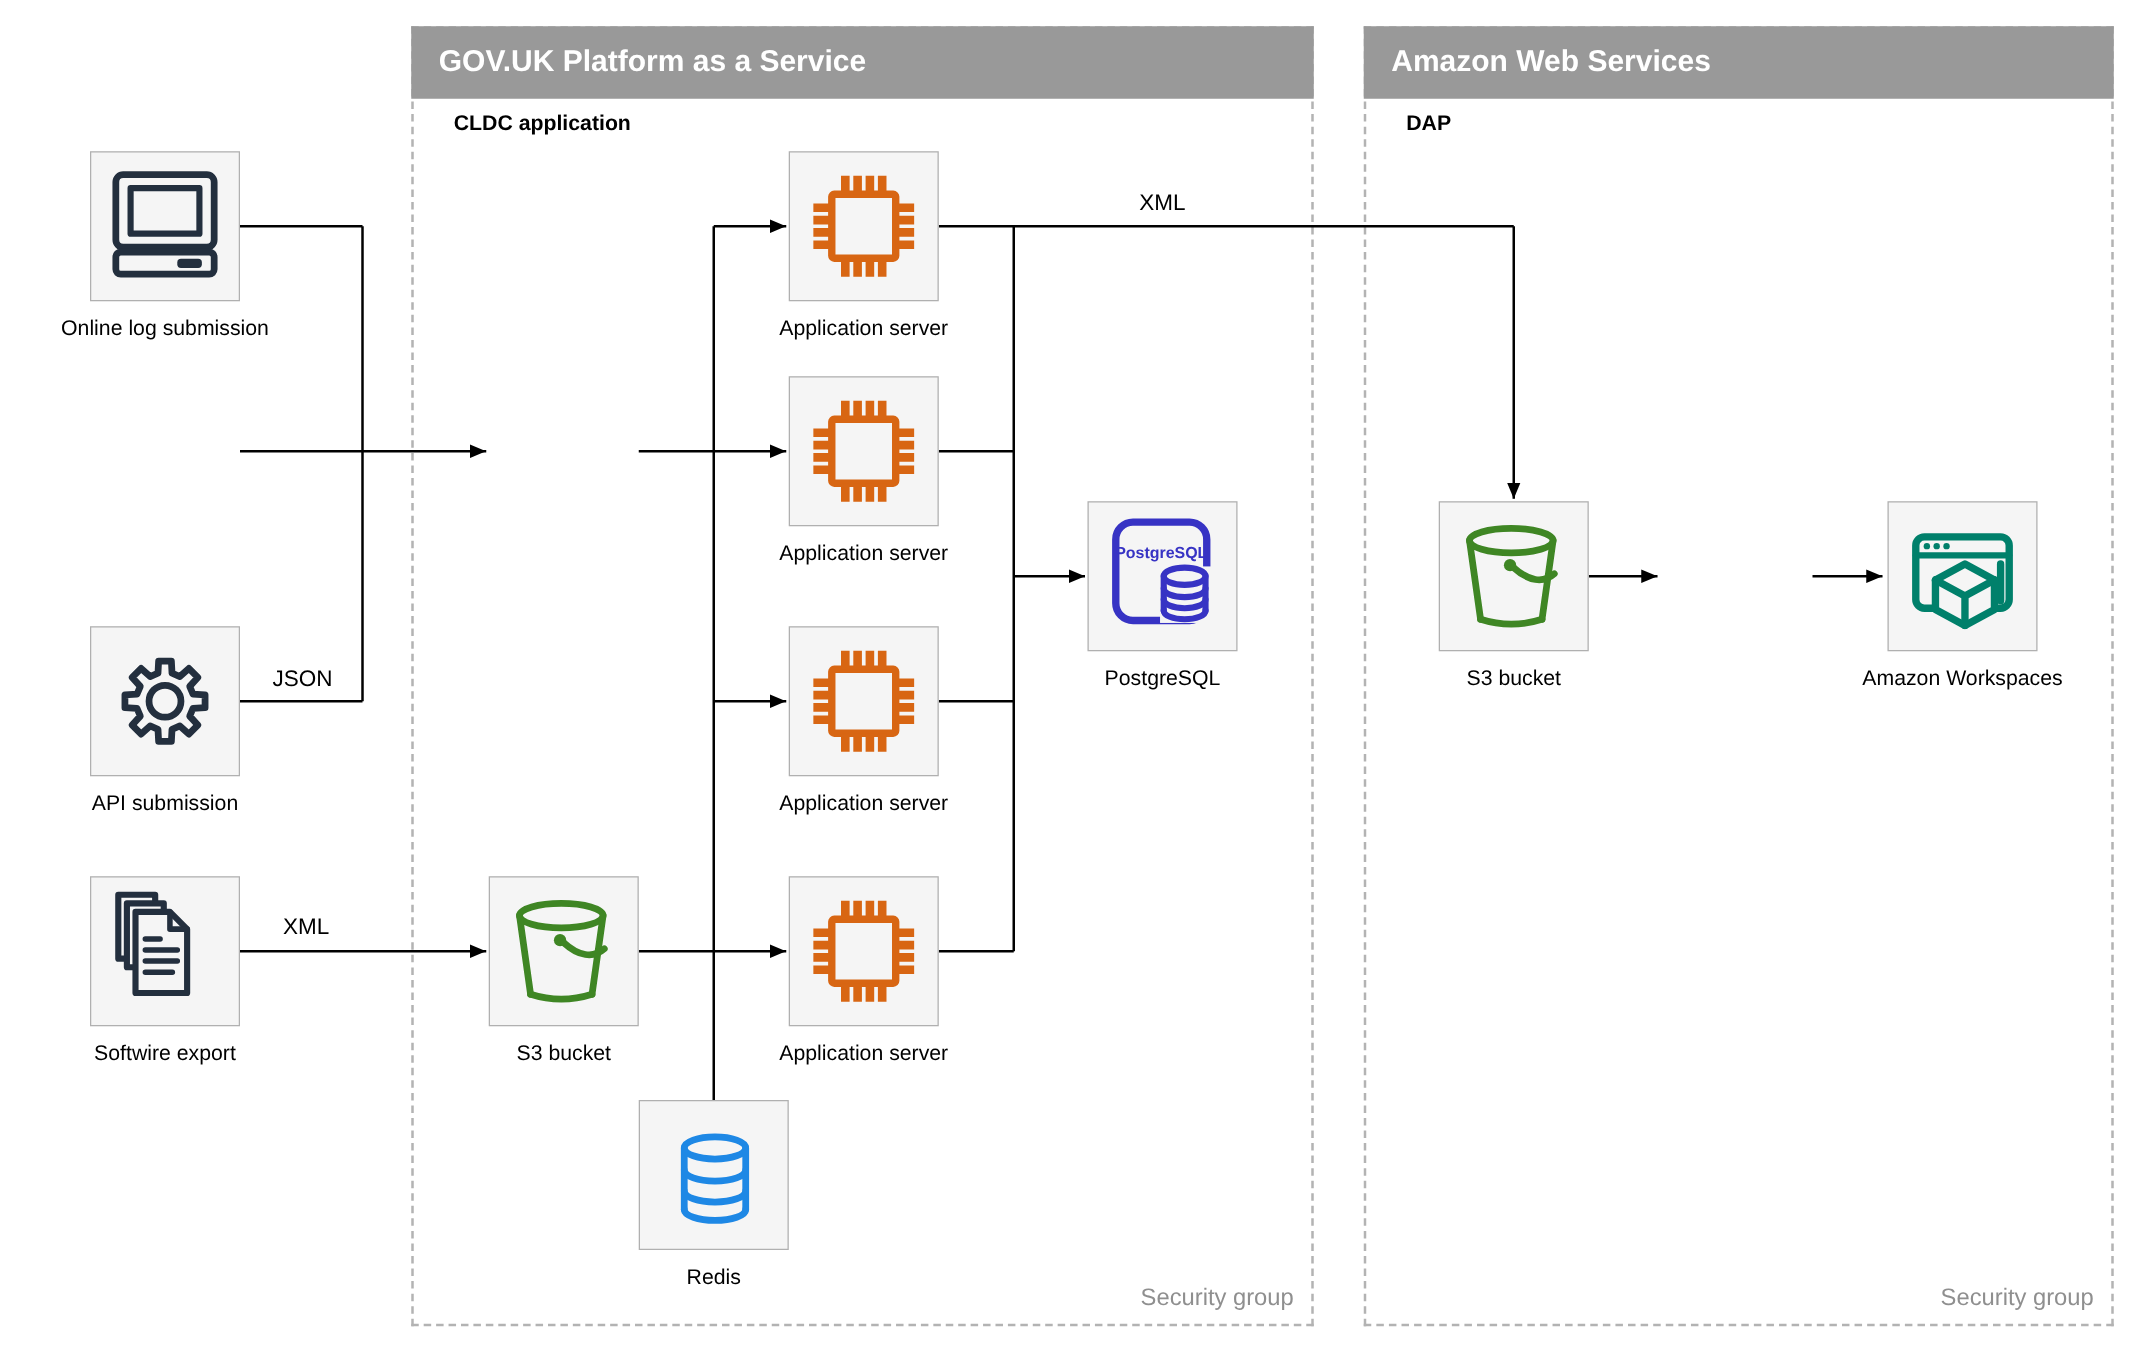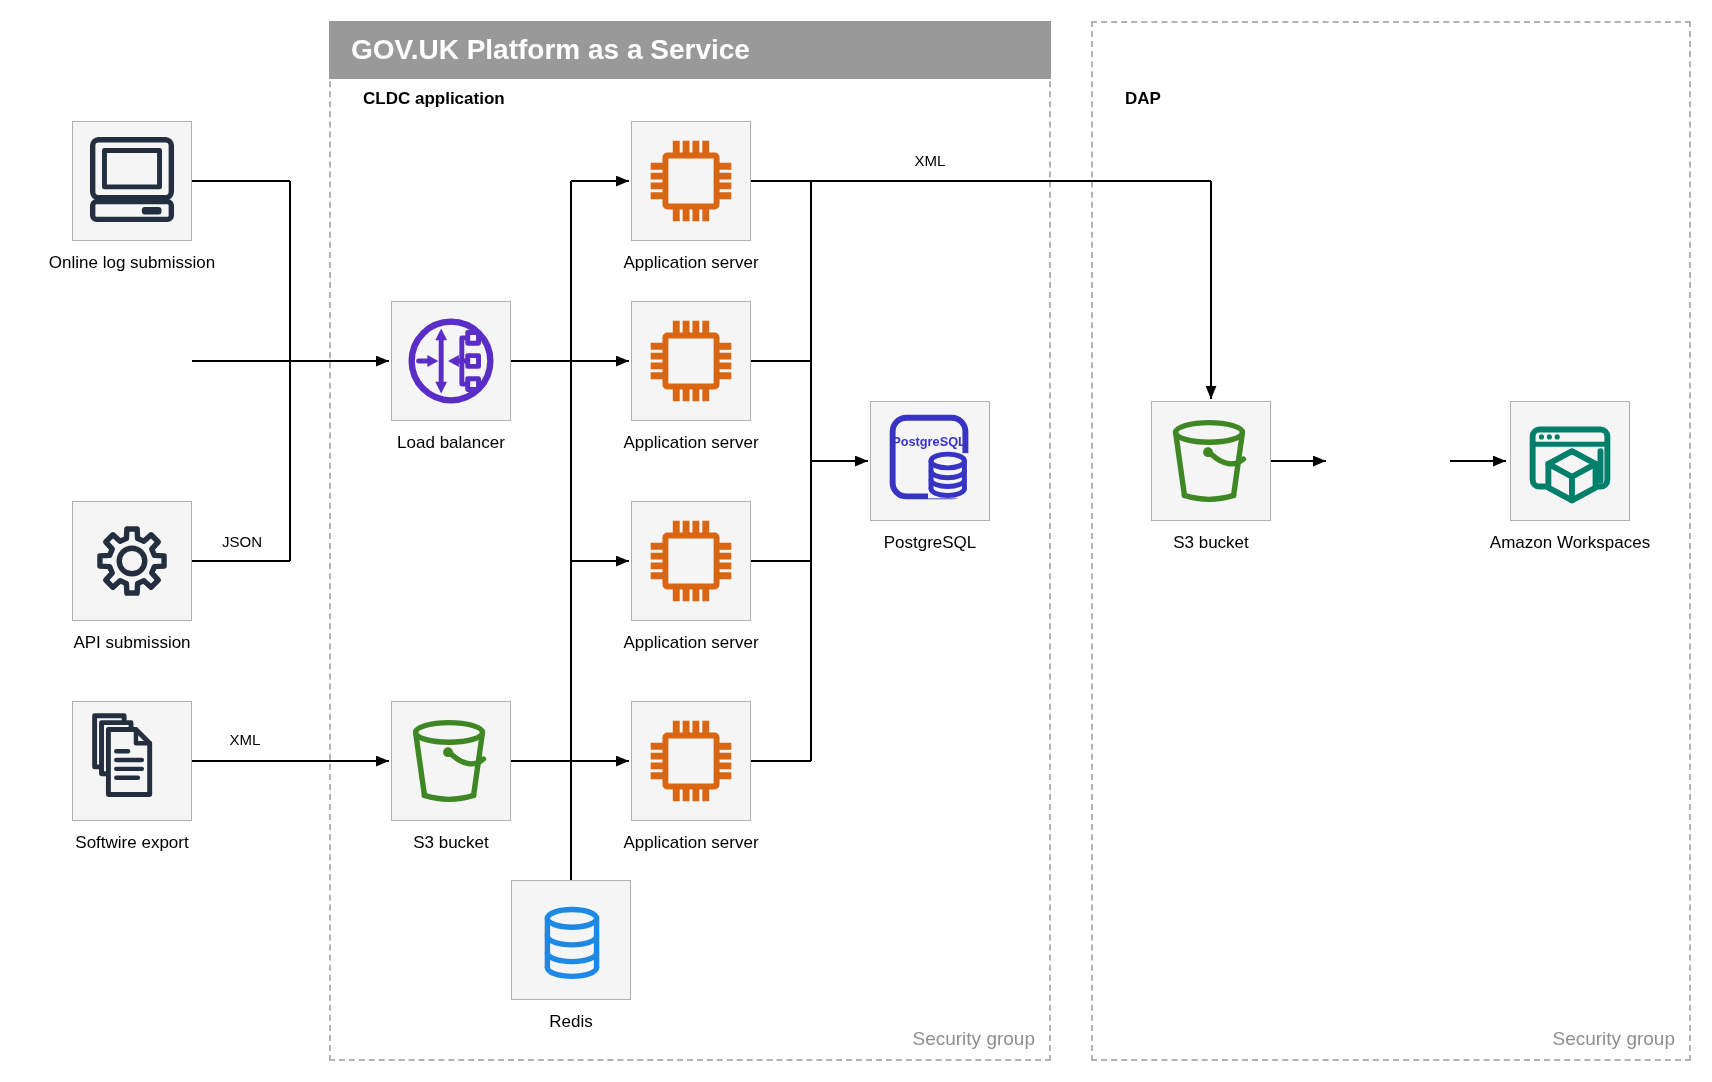--- a/index.html
+++ b/index.html
@@ -2,34 +2,34 @@
 <html style="--header-gray: #999999; --container-border: #b3b3b3; --node-fill: #f5f5f5; --node-border: #b0b0b0; --connector: #000000; --source-navy: #232f3e; --compute-orange: #d86613; --lb-purple: #5a2ec6; --bucket-green: #3f8624; --db-indigo: #3733c4; --redis-blue: #1e88e5; --workspaces-teal: #00806b; --muted-text: #8f8f8f;"><head>
 <meta charset="utf-8">
 <style>
   html,body { margin:0; padding:0; background:#ffffff; }
   body { font-family:"Liberation Sans", sans-serif; }
   .stage { position:relative; width:1712px; height:1082px; background:#ffffff; overflow:hidden; }
 
   
   .container { position:absolute; border:2px dashed var(--container-border); box-sizing:border-box; background:transparent; }
   .chead { position:absolute; top:-2px; left:-2px; right:-2px; height:58px; background:var(--header-gray);
-           color:#ffffff; font-weight:bold; font-size:28px; display:flex; align-items:center; padding-left:22px; }
+           color:#ffffff; font-weight:bold; font-size:24px; display:flex; align-items:center; padding-left:22px; }
   .csub  { position:absolute; top:66px; left:22px; font-size:17px; font-weight:bold; color:#000;margin-left:10px; }
   .cfoot { position:absolute; bottom:9px; right:14px; font-size:19px; color:var(--muted-text); }
 
   
   .wires { position:absolute; left:0; top:0; }
   .wire { stroke:var(--connector); stroke-width:2; fill:none; }
 
   
   .node  { position:absolute; width:104px; }
   .nbox  { width:120px; height:120px; box-sizing:border-box; background:var(--node-fill);
            border:1.5px solid var(--node-border); display:flex; align-items:center; justify-content:center; }
   .nlabel{ position:absolute; top:132px; left:-90px; width:300px; text-align:center; font-size:17px; color:#000; }
-  .elabel{ position:absolute; text-align:center; font-size:15px; color:#000; }
+  .elabel{ position:absolute; text-align:center; font-size:18px; color:#000; }
 
   .ic-navy   { color:var(--source-navy); }
   .ic-orange { color:var(--compute-orange); }
   .ic-purple { color:var(--lb-purple); }
   .ic-green  { color:var(--bucket-green); }
   .ic-indigo { color:var(--db-indigo); }
   .ic-blue   { color:var(--redis-blue); }
   .ic-teal   { color:var(--workspaces-teal); }
 
   .nicon { display:block; }
@@ -51,20 +51,23 @@
 
   <div class="container" style="left:329px; top:21px; width:722px; height:1040px;">
     <div class="chead">
       <span>GOV.UK Platform as a Service</span>
     </div>
     <div class="csub">CLDC application</div>
     <div class="cfoot">Security group</div>
   </div>
 
   <div class="container" style="left:1091px; top:21px; width:600px; height:1040px;">
+    <div class="chead">
+      <span>Amazon Web Services</span>
+    </div>
     <div class="csub">DAP</div>
     <div class="cfoot">Security group</div>
   </div>
 
   <svg class="wires" width="1712" height="1082" viewBox="0 0 1712 1082">
     <path class="wire" d="M192,181 H290"></path>
     <path class="wire" d="M290,181 V561"></path>
     <path class="wire" d="M192,561 H290"></path>
     <path class="wire" d="M192,361 H389" marker-end="url(#ah)"></path>
     <path class="wire" d="M192,761 H389" marker-end="url(#ah)"></path>
@@ -124,41 +127,20 @@
           <rect x="29" y="21" width="30" height="52" stroke-width="5" fill="var(--node-fill)"></rect>
           <path d="M36,28 H64 L78,42 V94 H36 Z" stroke-width="5" fill="var(--node-fill)"></path>
           <path d="M64,28 V42 H78" stroke-width="4.5"></path>
           <path d="M44,50 H56 M44,59 H70 M44,68 H70 M44,77 H66" stroke-width="4.5"></path>
         </g>
       </svg>
     </div>
     <div class="nlabel">Softwire export</div>
   </div>
 
-  <div class="node" style="left:391px; top:301px;">
-    <div class="nbox ic-purple">
-      <svg class="nicon" width="120" height="120" viewBox="0 0 120 120">
-        <g fill="none" stroke="currentColor" stroke-linejoin="round" stroke-linecap="round">
-          <circle cx="60" cy="60" r="40" stroke-width="6.5"></circle>
-          <path d="M27,60 H36" stroke-width="5"></path>
-          <path d="M36,54 L47,60 L36,66 Z" fill="currentColor" stroke="none"></path>
-          <path d="M50,36 V84" stroke-width="5"></path>
-          <path d="M44,39 L50,27 L56,39 Z" fill="currentColor" stroke="none"></path>
-          <path d="M44,81 L50,93 L56,81 Z" fill="currentColor" stroke="none"></path>
-          <path d="M68,54 L57,60 L68,66 Z" fill="currentColor" stroke="none"></path>
-          <path d="M68,60 H77" stroke-width="5"></path>
-          <path d="M71,36.5 V83.5 M71,36.5 H77 M71,83.5 H77" stroke-width="5"></path>
-          <rect x="77" y="31" width="11" height="11" stroke-width="5"></rect>
-          <rect x="77" y="54.5" width="11" height="11" stroke-width="5"></rect>
-          <rect x="77" y="78" width="11" height="11" stroke-width="5"></rect>
-        </g>
-      </svg>
-    </div>
-    <div class="nlabel">Load balancer</div>
-  </div>
 
   <div class="node" style="left:391px; top:701px;">
     <div class="nbox ic-green">
       <svg class="nicon" width="120" height="120" viewBox="0 0 120 120">
         <g fill="none" stroke="currentColor" stroke-linejoin="round" stroke-linecap="round">
           <ellipse cx="58" cy="31" rx="34" ry="10" stroke-width="5.5"></ellipse>
           <path d="M24,31 L33,95 M92,31 L83,95" stroke-width="5.5"></path>
           <path d="M33,95 Q58,103 83,95" stroke-width="5.5"></path>
           <circle cx="57" cy="51" r="5" fill="currentColor" stroke="none"></circle>
           <path d="M60,53 C72,64 84,66 93,58" stroke-width="5.5"></path>

